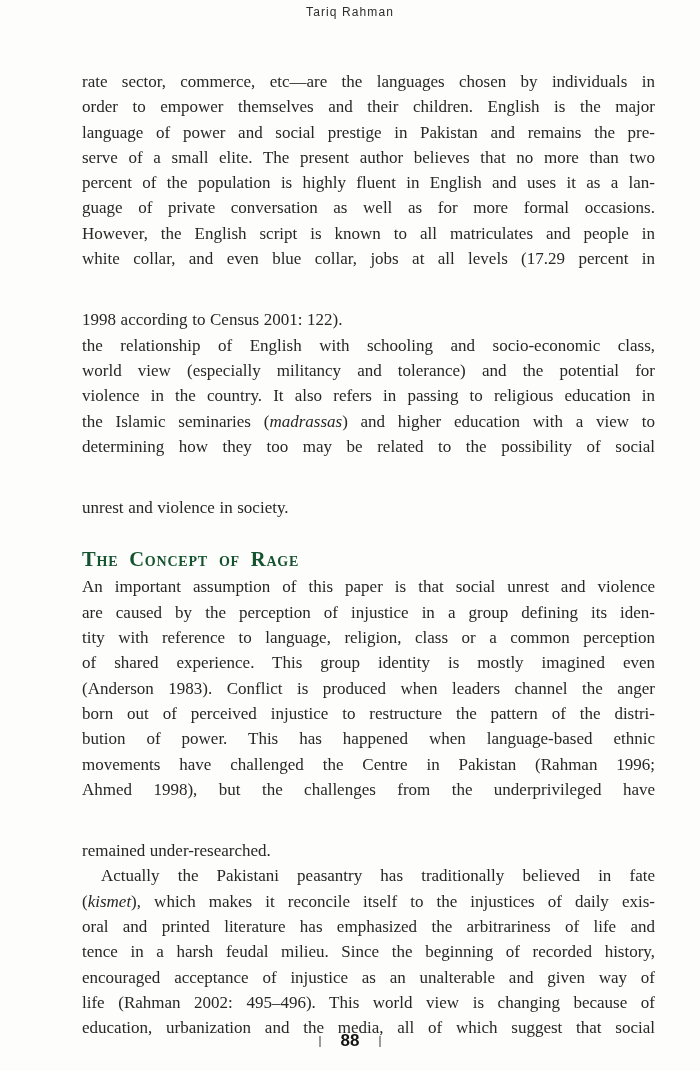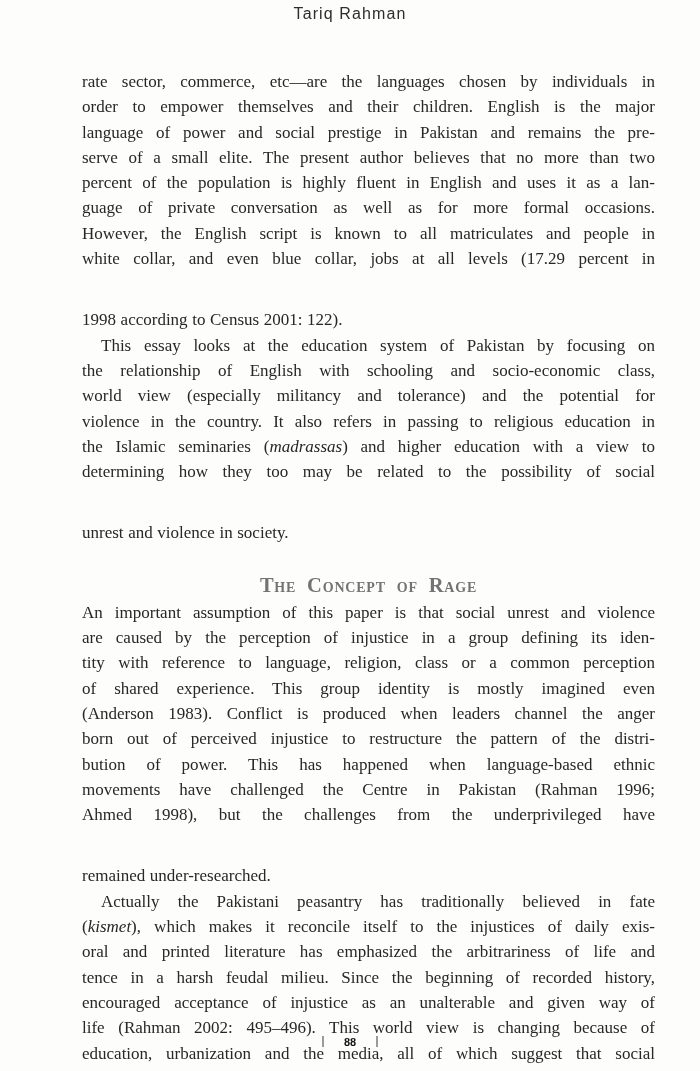--- a/index.html
+++ b/index.html
@@ -18,21 +18,21 @@
     background: #fdfdfc;
     color: #2a2a2a;
   }
   .running-header {
     position: absolute;
     top: 5px;
     left: 0;
     width: 100%;
     text-align: center;
     font-family: "Liberation Sans", "DejaVu Sans", sans-serif;
-    font-size: 16px;
+    font-size: 12px;
     letter-spacing: 1.1px;
     color: #2d2d2d;
   }
   .body-text {
     position: absolute;
     left: 82px;
     top: 69px;
     width: 573px;
     font-family: "Liberation Serif", "DejaVu Serif", serif;
     font-size: 17px;
@@ -51,22 +51,21 @@
   .heading {
     font-family: "Liberation Serif", "DejaVu Serif", serif;
     font-variant: small-caps;
     font-weight: bold;
     font-size: 20.5px;
     line-height: 28px;
     margin-top: 25px;
     margin-bottom: 1px;
     letter-spacing: 0.8px;
     word-spacing: 5px;
-    color: #737373;
-    text-align: center;
+    color: #14532d;
   }
   .page-footer {
     position: absolute;
     top: 1033px;
     left: 0;
     width: 100%;
     text-align: center;
     line-height: 15px;
   }
   .footer-rule {
@@ -74,21 +73,21 @@
     width: 1.5px;
     height: 11px;
     background: #9b9b9b;
     vertical-align: -1px;
   }
   .page-number {
     display: inline-block;
     margin: 0 20px;
     font-family: "Liberation Sans", "DejaVu Sans", sans-serif;
     font-weight: bold;
-    font-size: 11px;
+    font-size: 17px;
     color: #141414;
     vertical-align: baseline;
   }
 </style>
 </head>
 <body>
 
 <div class="page">
   <div class="running-header">Tariq Rahman</div>
 
@@ -98,21 +97,20 @@
         <div class="line"><span>order to empower themselves and their children. English is the major</span></div>
         <div class="line"><span>language of power and social prestige in Pakistan and remains the pre-</span></div>
         <div class="line"><span>serve of a small elite. The present author believes that no more than two</span></div>
         <div class="line"><span>percent of the population is highly fluent in English and uses it as a lan-</span></div>
         <div class="line"><span>guage of private conversation as well as for more formal occasions.</span></div>
         <div class="line"><span>However, the English script is known to all matriculates and people in</span></div>
         <div class="line"><span>white collar, and even blue collar, jobs at all levels (17.29 percent in</span></div>
         <div class="line flush"><span>1998 according to Census 2001: 122).</span></div>
       </div>
       <div class="paragraph">
-        <div class="line indent"><span>This essay looks at the education system of Pakistan by focusing on</span></div>
         <div class="line"><span>the relationship of English with schooling and socio-economic class,</span></div>
         <div class="line"><span>world view (especially militancy and tolerance) and the potential for</span></div>
         <div class="line"><span>violence in the country. It also refers in passing to religious education in</span></div>
         <div class="line"><span>the Islamic seminaries (</span><span class="it">madrassas</span><span>) and higher education with a view to</span></div>
         <div class="line"><span>determining how they too may be related to the possibility of social</span></div>
         <div class="line flush"><span>unrest and violence in society.</span></div>
       </div>
       <div class="heading">The Concept of Rage</div>
       <div class="paragraph">
         <div class="line"><span>An important assumption of this paper is that social unrest and violence</span></div>

